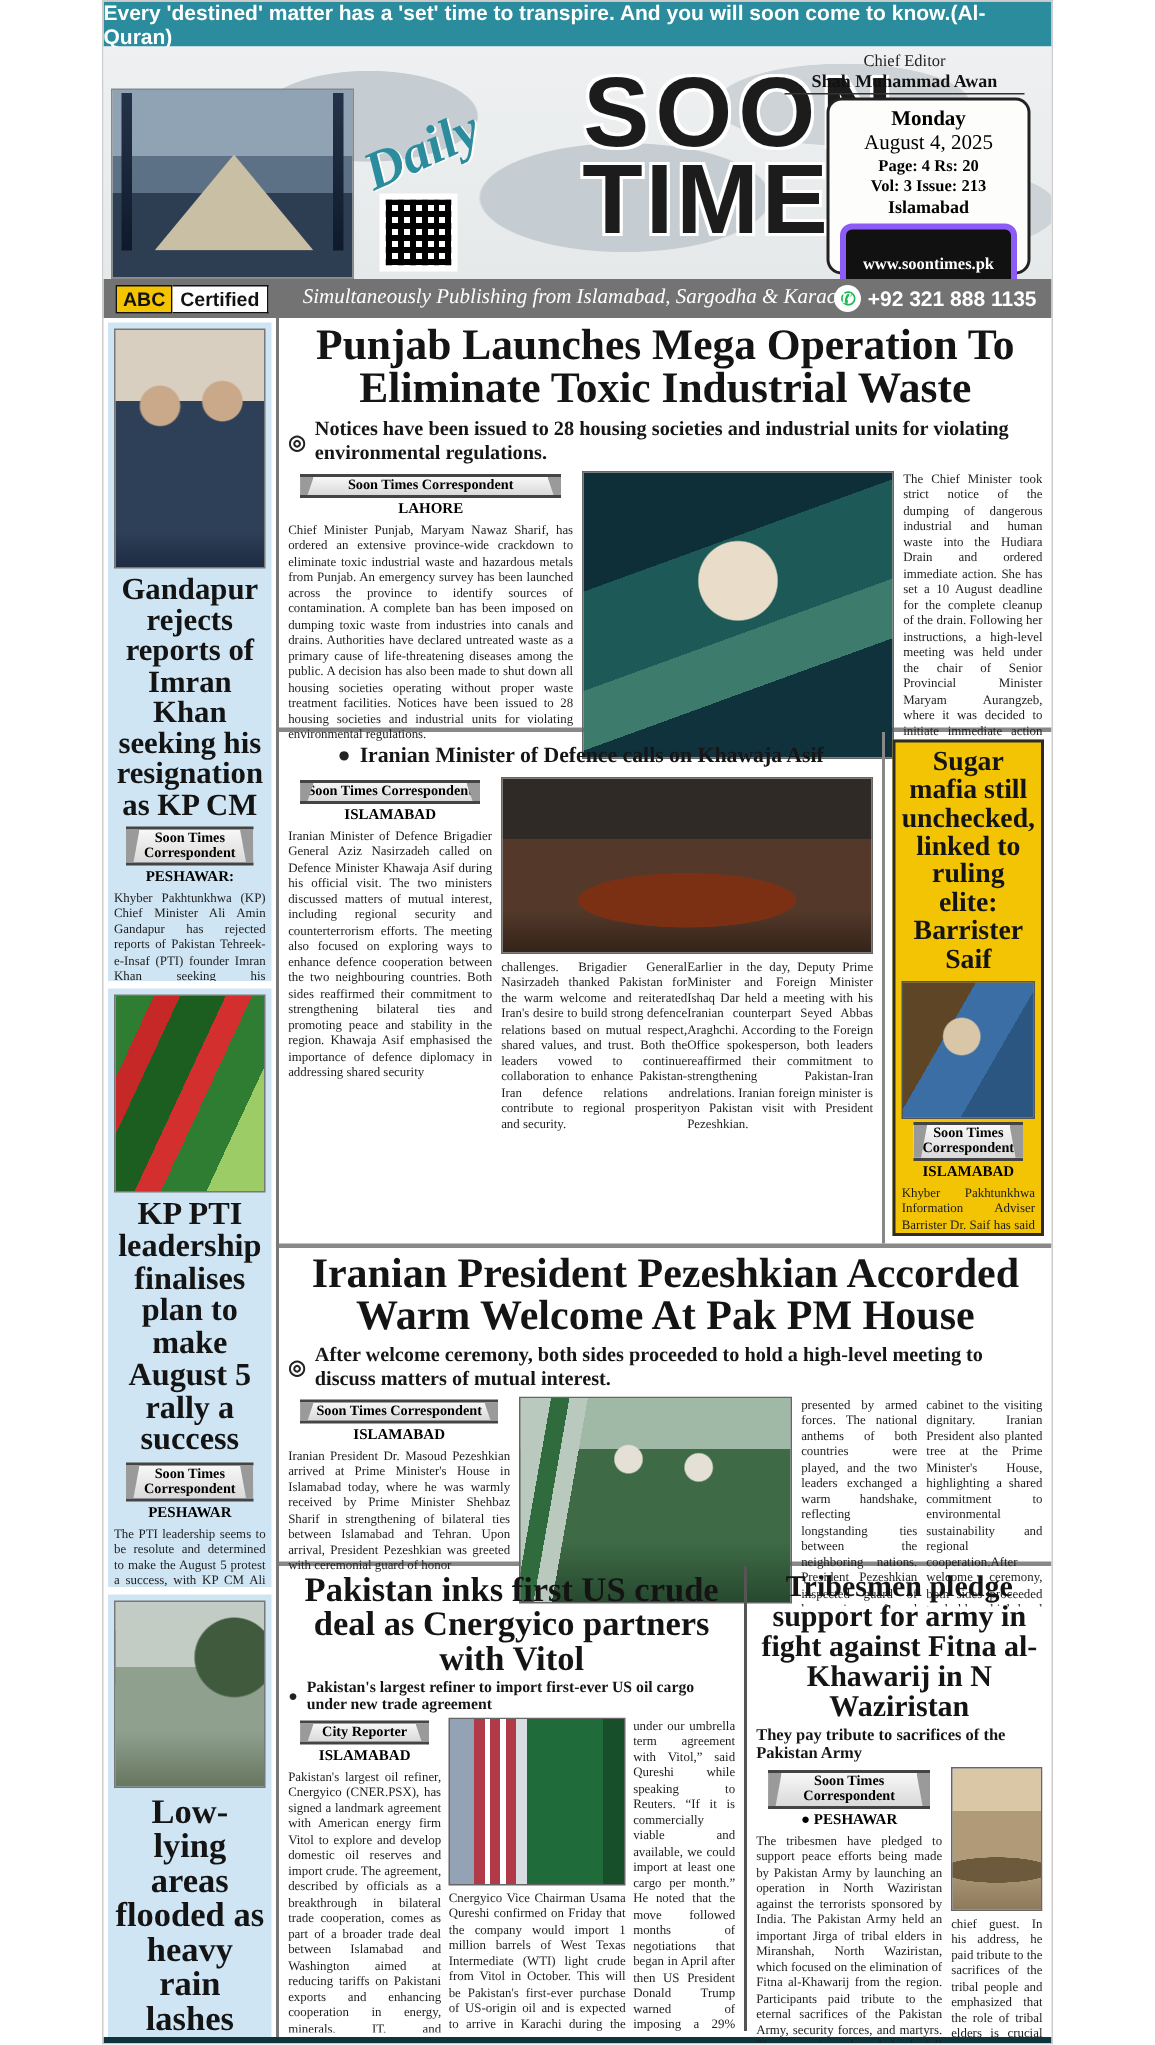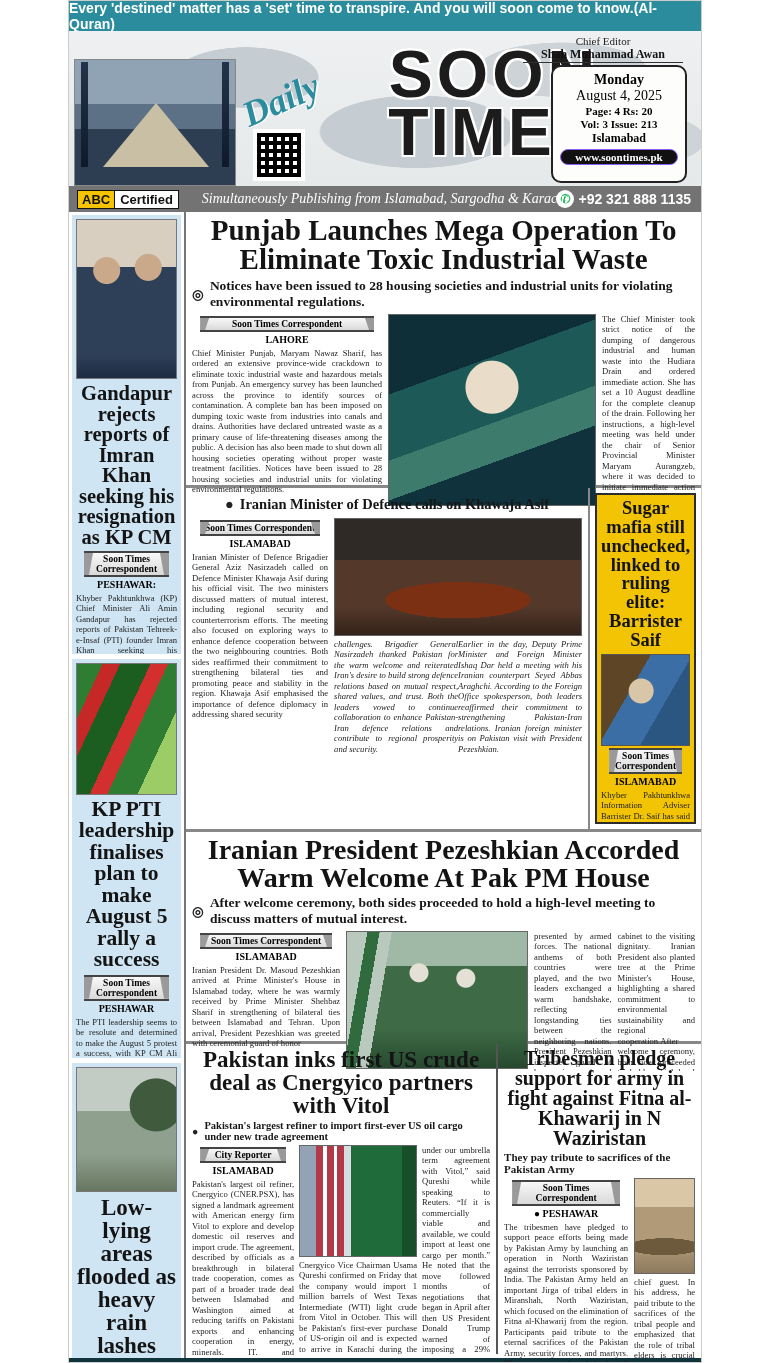--- a/index.html
+++ b/index.html
@@ -35,21 +35,21 @@
   .chief { position:absolute; right:18px; top:4px; width:160px; text-align:center; }
   .chief .lbl { font-size:11px; font-weight:normal; color:#222; }
   .chief .name { font-size:12px; font-weight:bold; color:#111; border-bottom:1px solid #333; }
   .infobox { position:absolute; right:14px; top:34px; width:136px; height:118px; background:#fdfdfb;
       border:2px solid #222; border-radius:10px; text-align:center; padding-top:5px; }
   .infobox .day { font-size:14px; font-weight:bold; }
   .infobox .date { font-size:14px; font-weight:normal; }
   .infobox .meta { font-size:11px; font-weight:bold; margin-top:1px; }
   .infobox .city { font-size:12px; font-weight:bold; margin-top:1px; }
   .site-pill { margin:3px auto 0; width:118px; background:#111; color:#fff; border-radius:8px;
-      font-size:11px; font-weight:bold; padding:1px 0; border:1px solid #8b5cf6; }
+      font-size:11px; font-weight:bold; padding:17px 0; border:4px solid #8b5cf6; }
 
   
   .pub-bar { height:26px; background:#737373; display:flex; align-items:center; color:#fff; position:relative; }
   .abc-wrap { display:flex; margin-left:8px; font-family:"Liberation Sans",sans-serif; font-weight:bold; font-size:13px; }
   .abc { background:#f5c400; color:#111; padding:1px 4px; border:1px solid #111; }
   .cert { background:#fff; color:#111; padding:1px 5px; border:1px solid #111; border-left:none; }
   .pub-line { position:absolute; left:50%; transform:translateX(-50%); font-style:italic; font-size:14px; white-space:nowrap; }
   .phone-wrap { margin-left:auto; margin-right:10px; display:flex; align-items:center; gap:4px;
       font-family:"Liberation Sans",sans-serif; font-weight:bold; font-size:14px; }
   .wa { width:18px; height:18px; border-radius:50%; background:#fff; color:#1db954; display:flex;
@@ -96,21 +96,21 @@
   .row-mid { display:flex; height:344px; border-bottom:3px solid #888; }
   .story-iran { width:404px; padding:4px 6px; border-right:2px solid #888; }
   .story-iran .headline { font-size:27px; }
   .story-iran .subhead { font-size:14.5px; margin:4px 0 5px; }
   .iran-body { display:flex; gap:6px; height:248px; overflow:hidden; }
   .iran-c1 { width:136px; }
   .iran-right { flex:1; }
   .ph-meeting { width:100%; height:118px; border:1px solid #666; background:
       radial-gradient(ellipse 120px 30px at 50% 70%, #7c3013 0 60%, transparent 61%),
       linear-gradient(180deg,#2f2a26 0 35%, #54392a 35% 75%, #34231a 100%); }
-  .iran-cols { display:flex; gap:0; margin-top:3px;font-style:italic; }
+  .iran-cols { display:flex; gap:0; margin-top:3px; }
   .iran-cols .col { flex:1; }
 
   .story-sugar { flex:1; padding:5px; }
   .sugar-inner { background:#f2c403; border:2px solid #2c2c2c; height:100%; padding:4px; overflow:hidden; }
   .story-sugar .headline { font-size:18.5px; line-height:1.02; }
   .ph-saif { width:100%; height:92px; border:1px solid #555; margin-top:4px; background:
       radial-gradient(circle at 45% 40%, #d9c6a8 0 12px, transparent 13px),
       linear-gradient(120deg,#5d4526 0 35%, #3a6ea5 35% 65%, #2c5682 65% 100%); }
 
   

